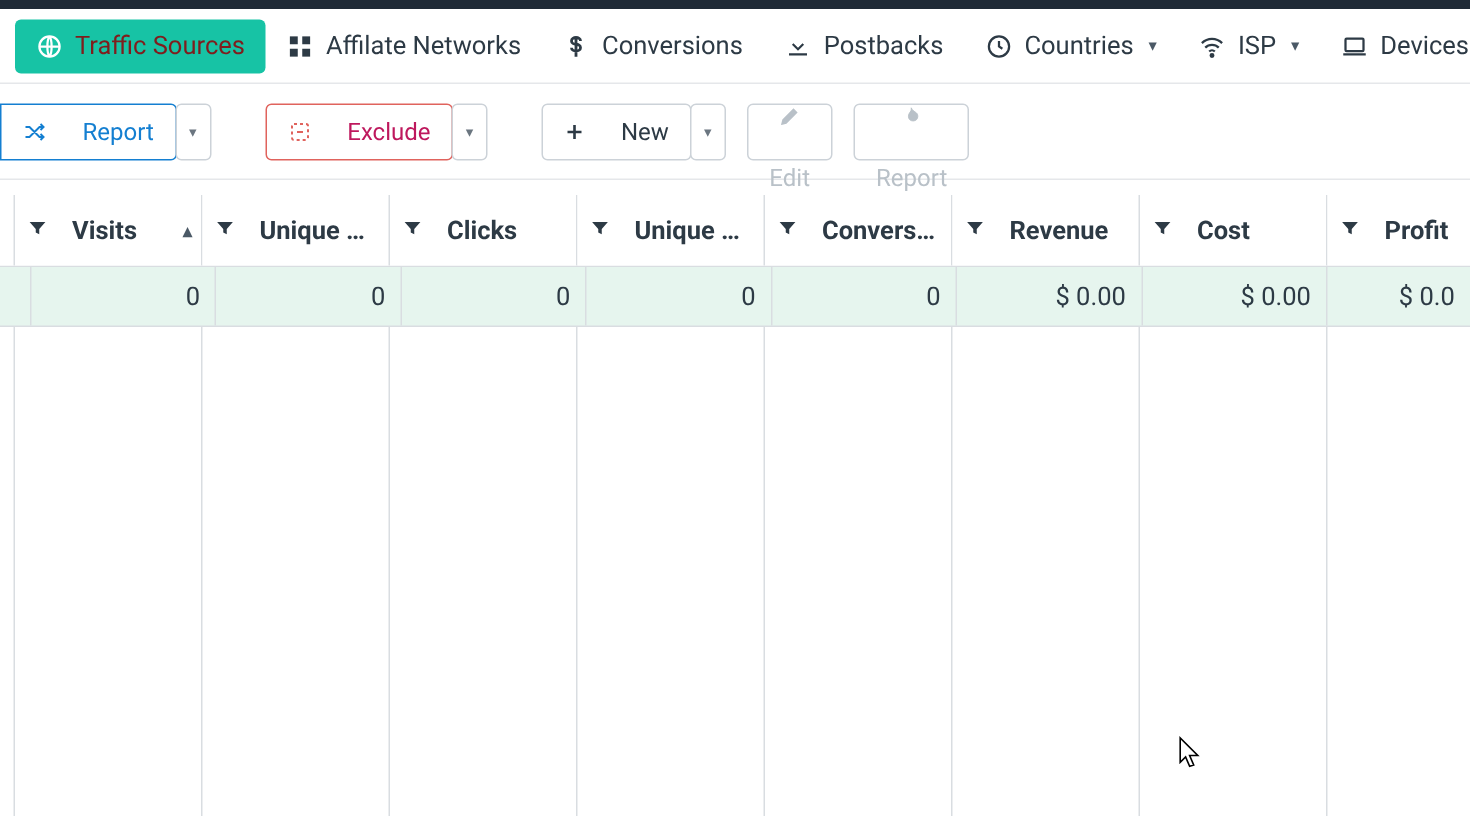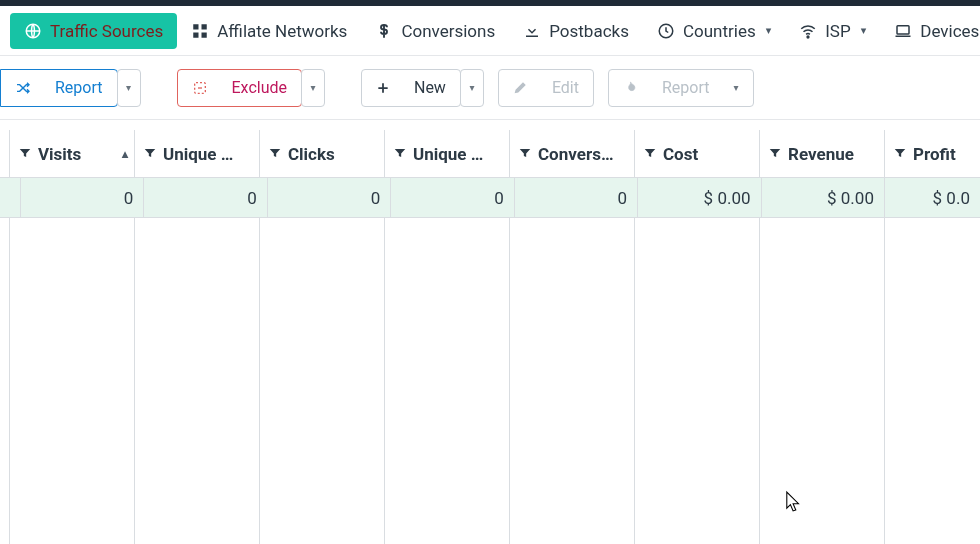--- a/index.html
+++ b/index.html
@@ -15,28 +15,28 @@
   .nav-icon { display:inline-flex; width:18px; height:18px; }
   .nav-icon svg { width:18px; height:18px; }
 
   .toolbar { display:flex; align-items:center; gap:14px; height:64px; padding: 0 0 0 0; border-bottom:1px solid #e5e7ea; }
   .btn { display:inline-flex; align-items:center; gap:24px; height:38px; padding:0 14px; border:1px solid #ccd2d8; border-radius:4px; background:#fff; font-size:16px; color:#2d3a45; cursor:pointer; }
   .btn.report-left { border-left:1px solid #147fd1; border-top:1px solid #147fd1; border-bottom:1px solid #147fd1; border-right:1px solid #147fd1; border-top-left-radius:0; border-bottom-left-radius:0; color:#147fd1;}
   .btn.report-drop { border:1px solid #ccd2d8; width:24px; padding:0; justify-content:center; margin-left:-1px;}
   .btn.exclude { border:1px solid #e0635d; color:#be185d; margin-left: 22px;}
   .btn.exclude-drop { border:1px solid #ccd2d8; width:24px; padding:0; justify-content:center; margin-left:-1px;}
   .btn.new-drop { width:24px; padding:0; justify-content:center; margin-left:-1px;}
-  .btn.disabled { color:#b9c1c8; cursor:default; }
+  .btn.disabled { color:#b9c1c8; cursor:default;flex-direction:column; }
   .btn.disabled svg { stroke:#b9c1c8; fill:#b9c1c8; }
   .btn .caret-sm { font-size:10px; color:#6b7680; }
   .btn.new-main { margin-left: 22px; }
 
   .grid-head { display:flex; height:48px; background:#fff; border-bottom:1px solid #d9dde1; margin-top:10px; }
   .col { border-right:1px solid #d9dde1; display:flex; align-items:center; padding:0 8px; position:relative; }
-  .col.head { background:#fff; font-weight:700; font-size:17px; color:#2d3a45; gap:6px; }
+  .col.head { background:#fff; font-weight:700; font-size:17px; color:#2d3a45; gap:16px; }
   .col.head .filter-ic { width:14px; height:14px; }
   .col.head .sort { position:absolute; right:6px; font-size:12px; color:#4b5966; }
   .w0 { width:10px; padding:0; }
   .w-visits { width:125px; }
   .w-gen { width:125px; }
   .w-last { width:95px; flex:0 0 95px; border-right:0;}
 
   .grid-row { display:flex; height:40px; background:#e6f5ee; border-bottom:1px solid #d9dde1; font-size:17px; color:#2d3a45;}
   .cell { border-right:1px solid #d9dde1; display:flex; align-items:center; justify-content:flex-end; padding:0 10px; }
   .cell.w-last { border-right:0; }
@@ -224,27 +224,27 @@
   <div class="col head w-gen">
     <span><svg class="filter-ic" viewBox="0 0 24 24" fill="#2d3a45">
           <path d="M3 5h18l-7 8v6l-4-2v-4L3 5z"></path>
         </svg></span>
     <span>Convers…</span>
   </div>
   <div class="col head w-gen">
     <span><svg class="filter-ic" viewBox="0 0 24 24" fill="#2d3a45">
           <path d="M3 5h18l-7 8v6l-4-2v-4L3 5z"></path>
         </svg></span>
+    <span>Revenue</span>
+  </div>
+  <div class="col head w-gen">
+    <span><svg class="filter-ic" viewBox="0 0 24 24" fill="#2d3a45">
+          <path d="M3 5h18l-7 8v6l-4-2v-4L3 5z"></path>
+        </svg></span>
     <span>Cost</span>
-  </div>
-  <div class="col head w-gen">
-    <span><svg class="filter-ic" viewBox="0 0 24 24" fill="#2d3a45">
-          <path d="M3 5h18l-7 8v6l-4-2v-4L3 5z"></path>
-        </svg></span>
-    <span>Revenue</span>
   </div>
   <div class="col head w-last">
     <span><svg class="filter-ic" viewBox="0 0 24 24" fill="#2d3a45">
           <path d="M3 5h18l-7 8v6l-4-2v-4L3 5z"></path>
         </svg></span>
     <span>Profit</span>
   </div>
 </div>
 
 <div class="grid-row">

